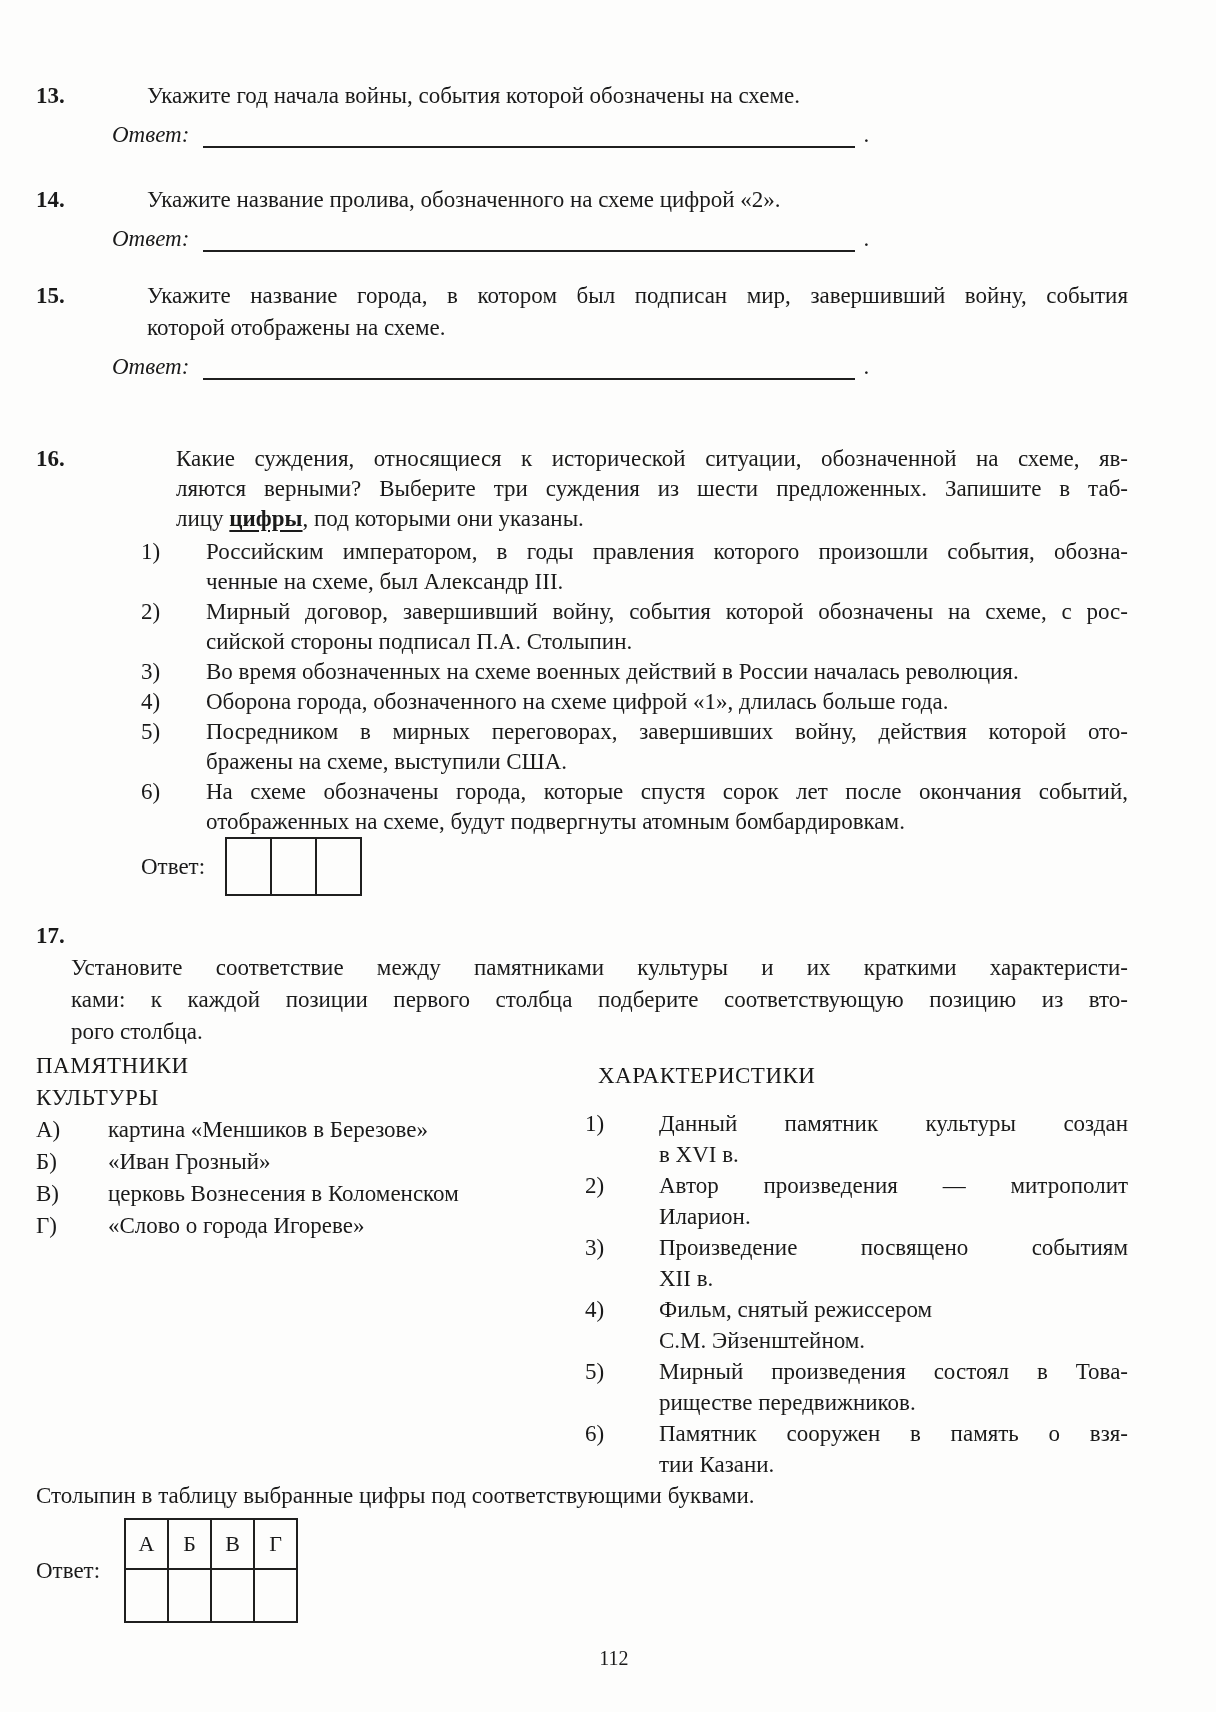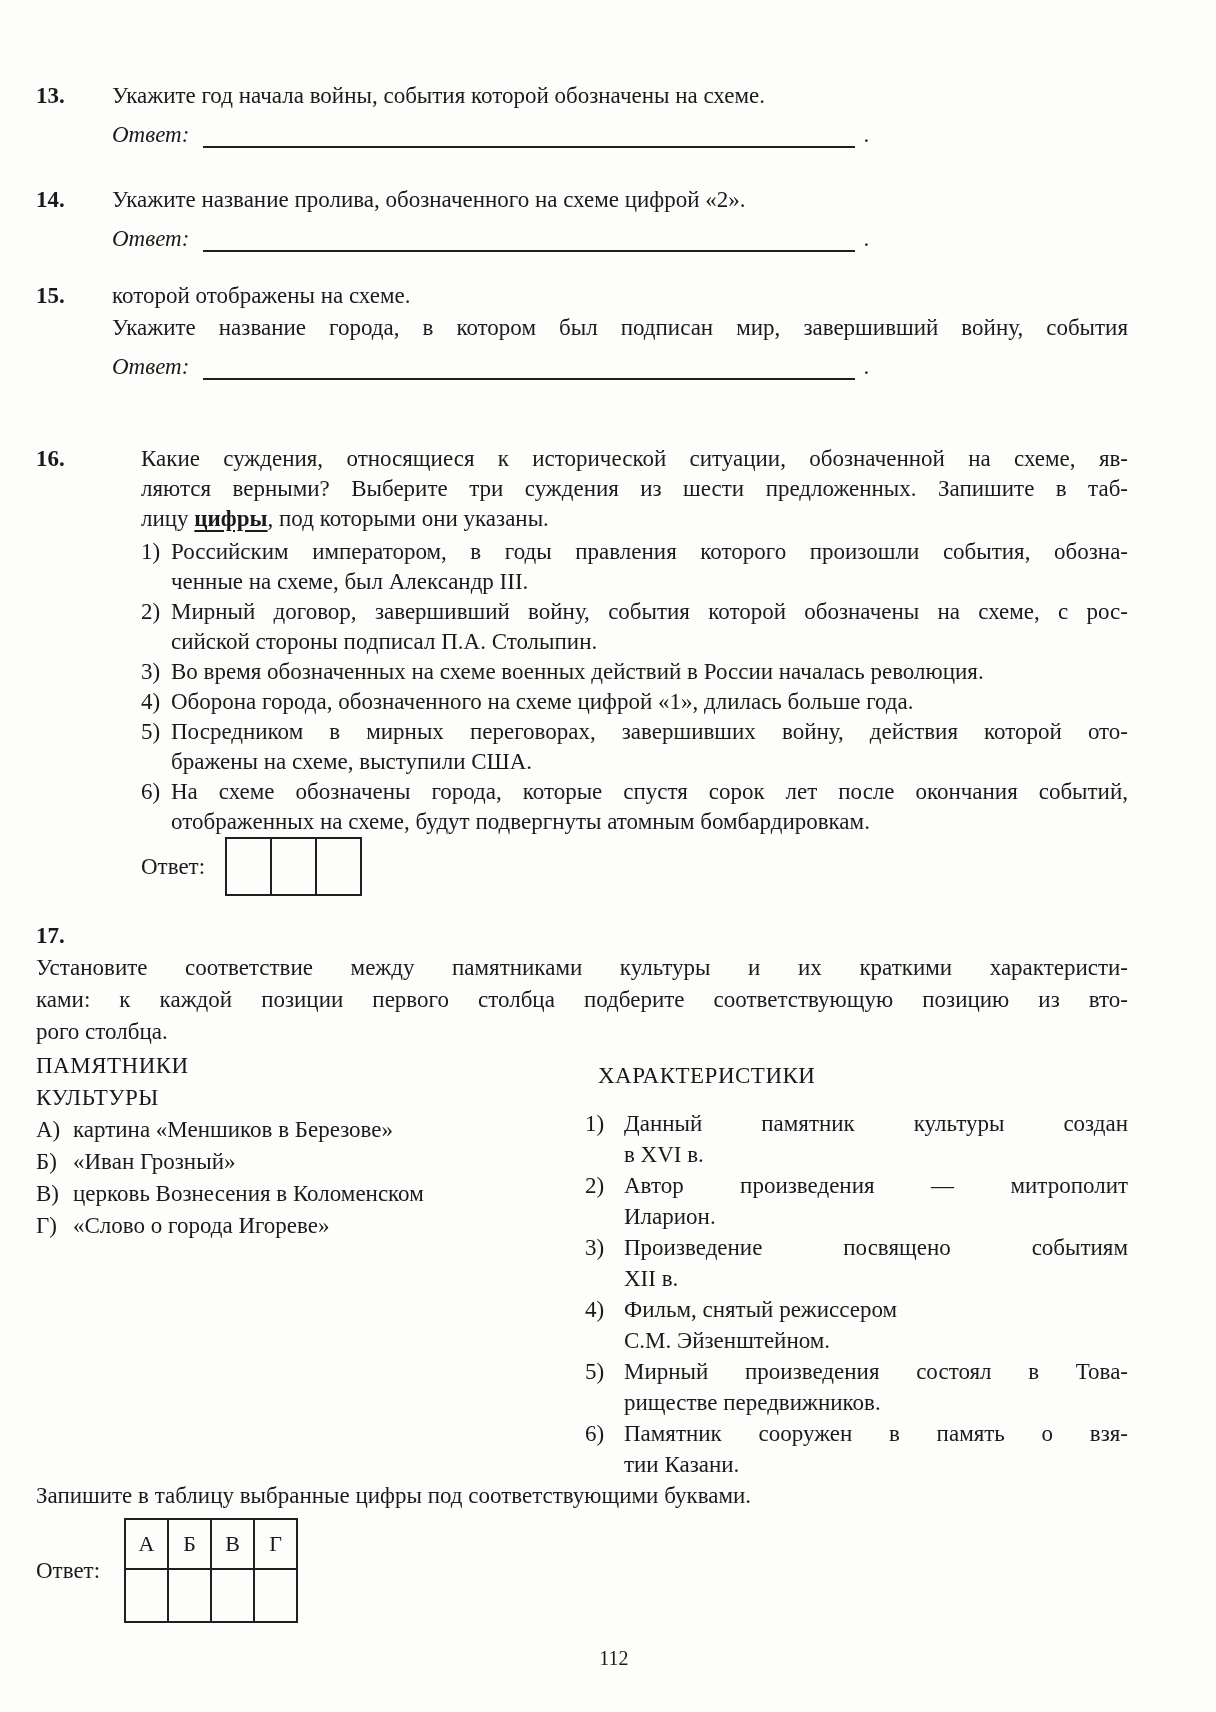--- a/index.html
+++ b/index.html
@@ -6,21 +6,21 @@
   .page {
     position:relative; width:1216px; height:1712px; margin:0 auto;
     background:#fdfdfc; color:#1a1a1a;
     font-family:"Liberation Serif", serif; font-size:23px;
     box-sizing:border-box; padding:80px 88px 0 36px;
     overflow:hidden;
   }
   .q { display:flex; }
   .qnum { flex:none; width:76px; font-weight:bold; line-height:32px; }
   .qbody { flex:1; min-width:0; }
-  .line { line-height:32px; }
+  .line { line-height:32px;margin-left:35px; }
   .just { text-align:justify; text-align-last:justify; }
   
   .ansrow { margin-top:4px; height:38px; line-height:38px; white-space:nowrap; }
   .anslabel-i { font-style:italic; }
   .ansline { display:inline-block; width:652px; height:18px; border-bottom:2px solid #1f1f1f;
              margin-left:14px; vertical-align:-6px; }
   .ansdot { margin-left:8px; }
   
   .q16-gap { margin-top:58px;gap:29px; }
   .q16 .line { line-height:30px; }
@@ -77,22 +77,22 @@
       <div class="line">Укажите название пролива, обозначенного на схеме цифрой «2».</div>
       <div class="ansrow">
         <span class="anslabel-i">Ответ:</span><span class="ansline"></span><span class="ansdot">.</span>
       </div>
     </div>
   </div>
 
   <div class="q" style="margin-top:22px">
     <div class="qnum">15.</div>
     <div class="qbody">
+      <div class="line just">Укажите название города, в котором был подписан мир, завершивший войну, события</div>
       <div class="line">которой отображены на схеме.</div>
-      <div class="line just">Укажите название города, в котором был подписан мир, завершивший войну, события</div>
       <div class="ansrow">
         <span class="anslabel-i">Ответ:</span><span class="ansline"></span><span class="ansdot">.</span>
       </div>
     </div>
   </div>
 
   <div class="q q16 q16-gap">
     <div class="qnum">16.</div>
     <div class="qbody">
       <div class="line just">Какие суждения, относящиеся к исторической ситуации, обозначенной на схеме, яв-</div>
@@ -222,21 +222,21 @@
           <div class="ritem">
             <div class="rnum">6)</div>
             <div class="itext">
               <div class="line just">Памятник сооружен в память о взя-</div>
               <div class="line">тии Казани.</div>
             </div>
           </div>
         </div>
       </div>
 
-      <div class="closing">Запишите в таблицу выбранные цифры под соответствующими буквами.</div>
+      <div class="closing">Столыпин в таблицу выбранные цифры под соответствующими буквами.</div>
 
       <div class="ans17">
         <span class="anslabel-p">Ответ:</span>
         <table class="t17">
           <tbody>
               <tr>
             <td class="hcell">А</td>
             <td class="hcell">Б</td>
             <td class="hcell">В</td>
             <td class="hcell">Г</td>

